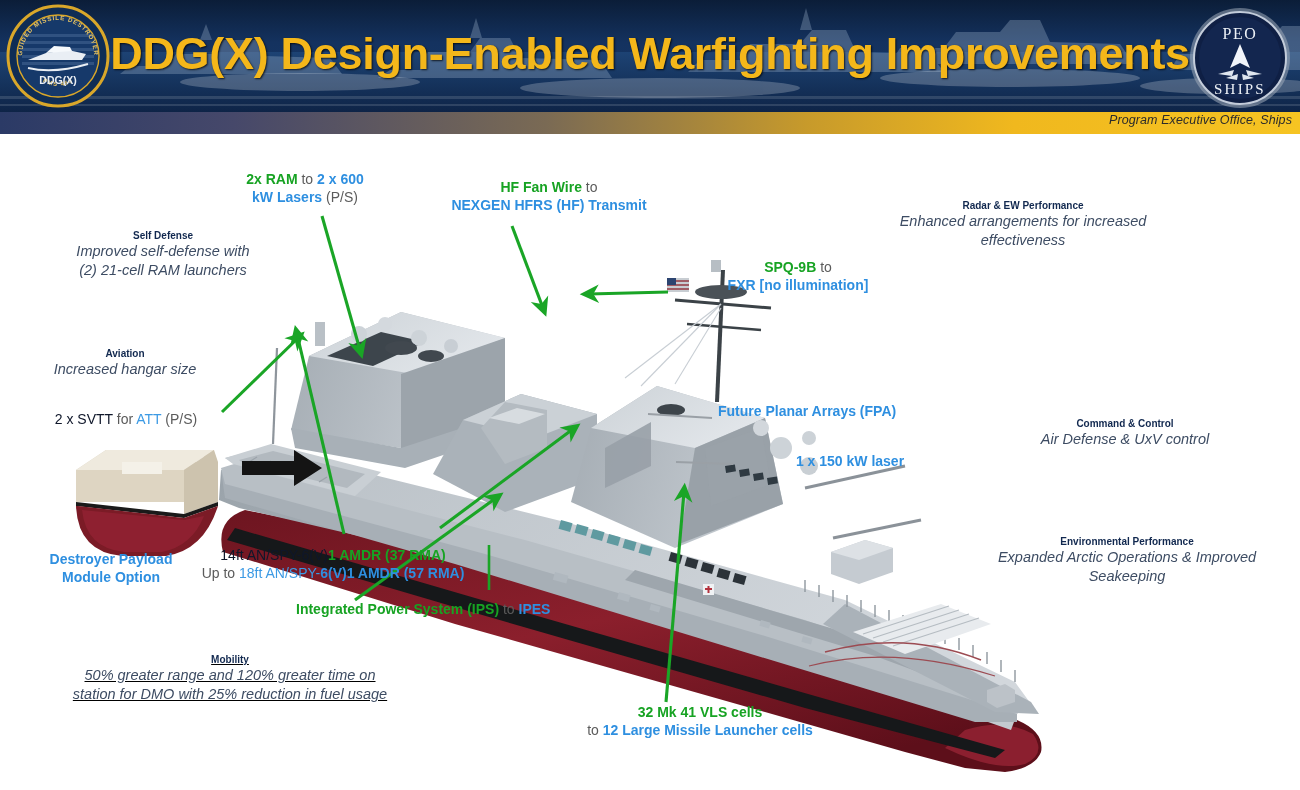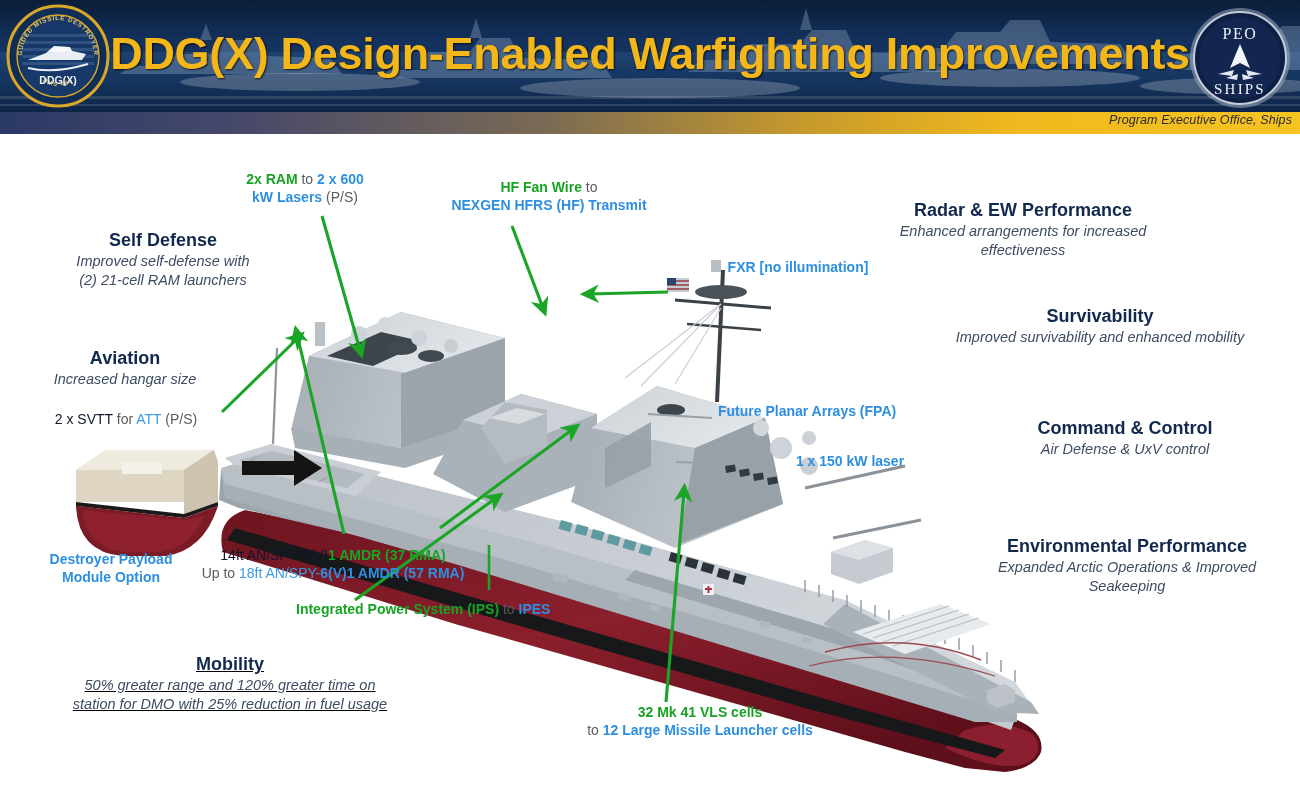--- a/index.html
+++ b/index.html
@@ -55,21 +55,21 @@
   }
   
   #seal-right {
     position: absolute; left: 1188px; top: 6px;
     width: 104px; height: 104px;
   }
 
   
   .callout { position: absolute; }
   .c-title {
-    font-weight: bold; color: #11284f; font-size: 18px;
+    font-weight: bold; color: #11284f; font-size: 10px;
     text-align: center; line-height: 1.2;
   }
   .c-body {
     font-style: italic; color: #3d4c63; font-size: 14.5px;
     text-align: center; line-height: 1.32;
   }
   .lbl { font-size: 14px; line-height: 1.3; text-align: center; white-space: nowrap; }
   .g  { color: #17a323; font-weight: bold; }     
   .gr { color: #0f172a; font-weight: normal; }   
   .b  { color: #2e8fe0; font-weight: bold; }     
@@ -424,20 +424,23 @@
     <div class="lbl">
       <span class="g">HF Fan Wire</span><span class="n"> to</span>
     </div>
     <div class="lbl">
       <span class="b">NEXGEN HFRS (HF) Transmit</span>
     </div>
   </div>
 
   <div class="callout" style="left:648px; top:258px; width:300px;">
     <div class="lbl">
+      <span class="g">SPQ-9B</span><span class="n"> to</span>
+    </div>
+    <div class="lbl">
       <span class="b">FXR [no illumination]</span>
     </div>
   </div>
 
   <div class="callout" style="left:28px; top:230px; width:270px;">
     <div class="c-title">Self Defense</div>
     <div class="c-body" style="white-space:pre-line;text-align:center;">Improved self-defense with
 (2) 21-cell RAM launchers</div>
   </div>
 
@@ -496,24 +499,20 @@
       <span class="b">1 x 150 kW laser</span>
     </div>
   </div>
 
   <div class="callout" style="left:858px; top:200px; width:330px;">
     <div class="c-title">Radar &amp; EW Performance</div>
     <div class="c-body" style="white-space:pre-line;">Enhanced arrangements for increased
 effectiveness</div>
   </div>
 
-  <div class="callout" style="left:910px; top:306px; width:380px;">
-    <div class="c-title">Survivability</div>
-    <div class="c-body">Improved survivability and enhanced mobility</div>
-  </div>
 
   <div class="callout" style="left:960px; top:418px; width:330px;">
     <div class="c-title">Command &amp; Control</div>
     <div class="c-body">Air Defense &amp; UxV control</div>
   </div>
 
   <div class="callout" style="left:962px; top:536px; width:330px;">
     <div class="c-title">Environmental Performance</div>
     <div class="c-body" style="white-space:pre-line;">Expanded Arctic Operations &amp; Improved
 Seakeeping</div>

